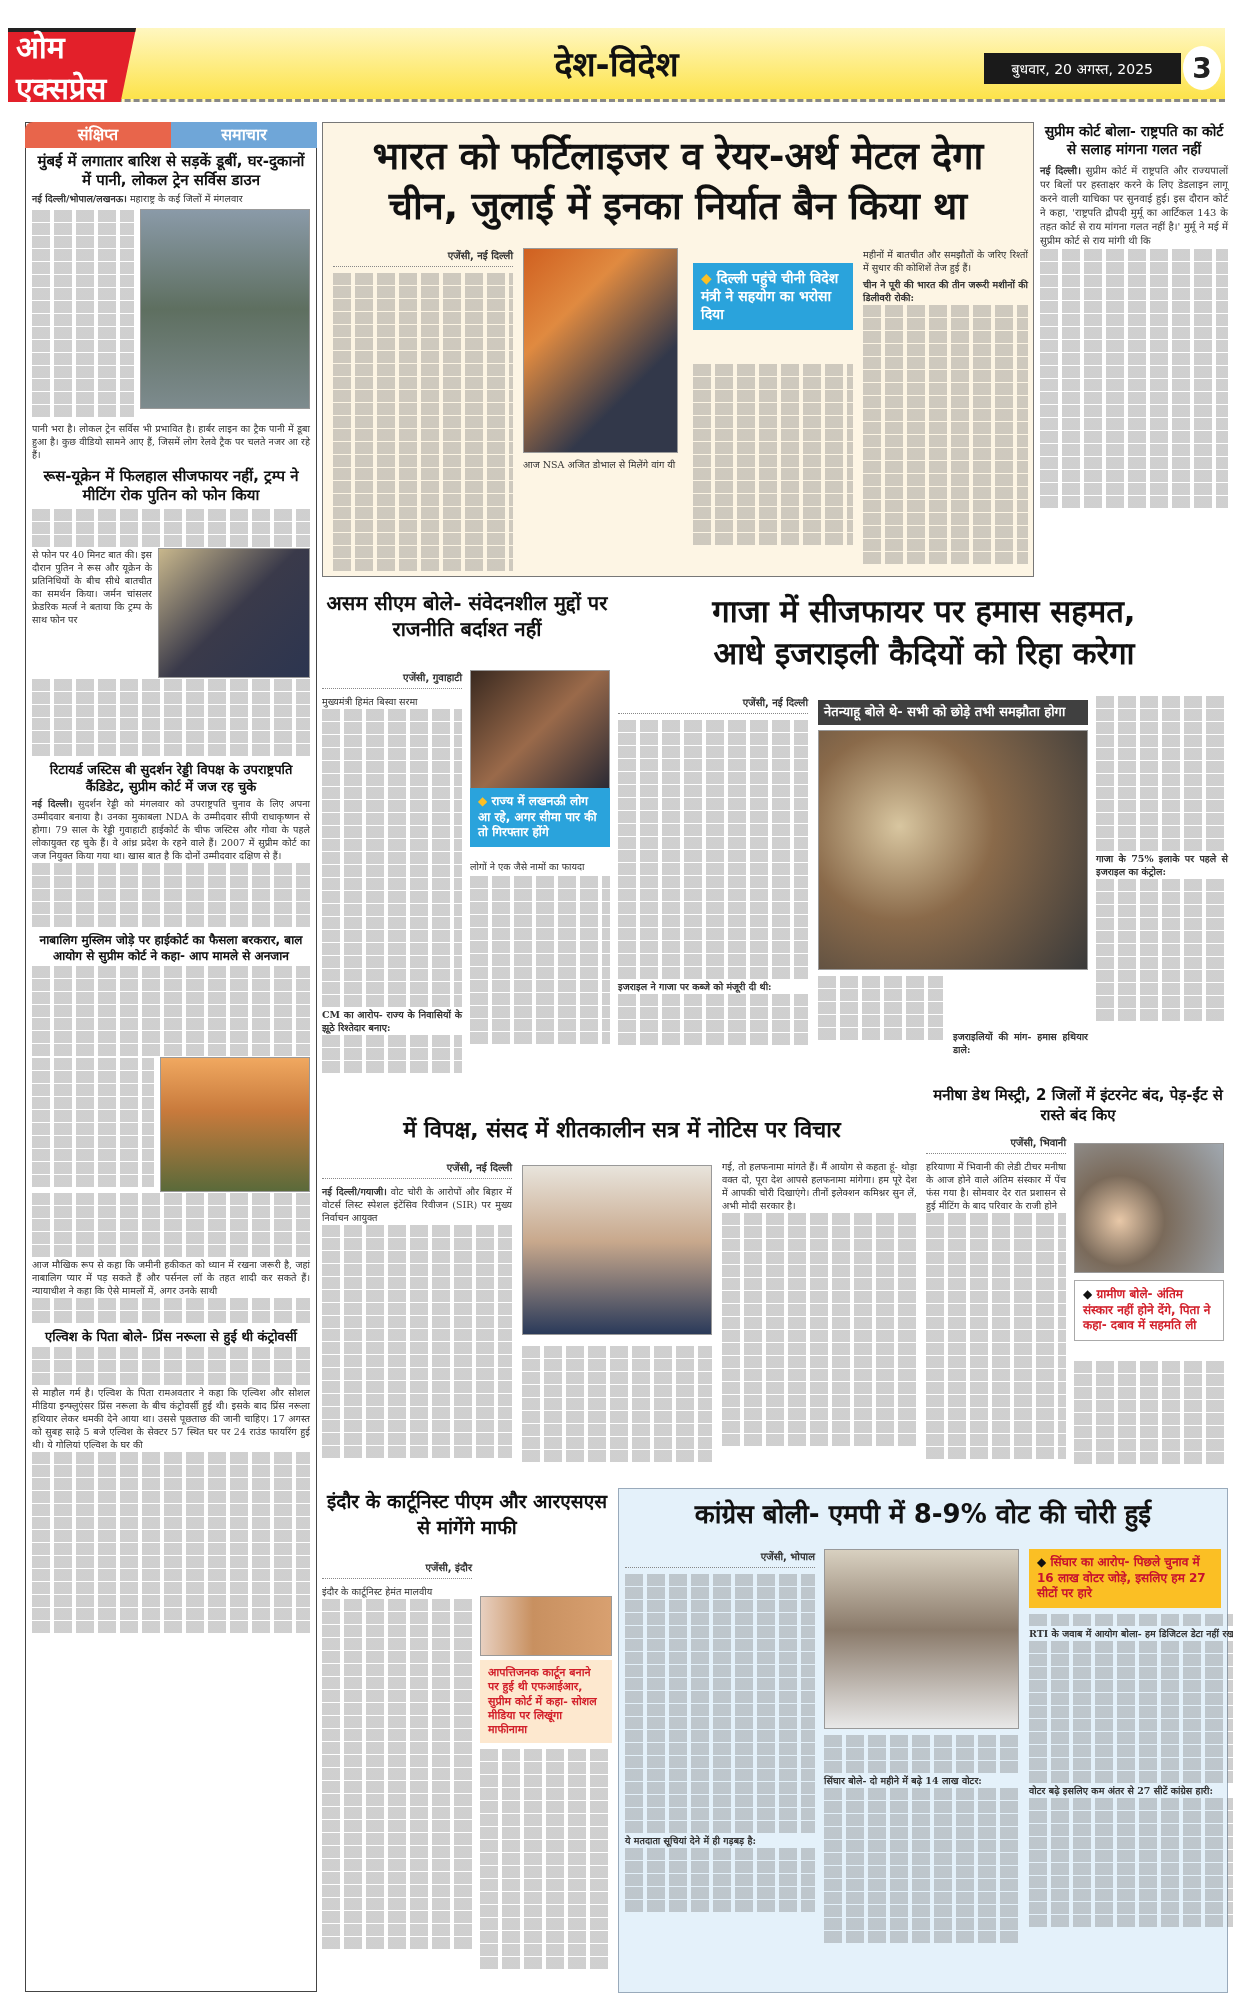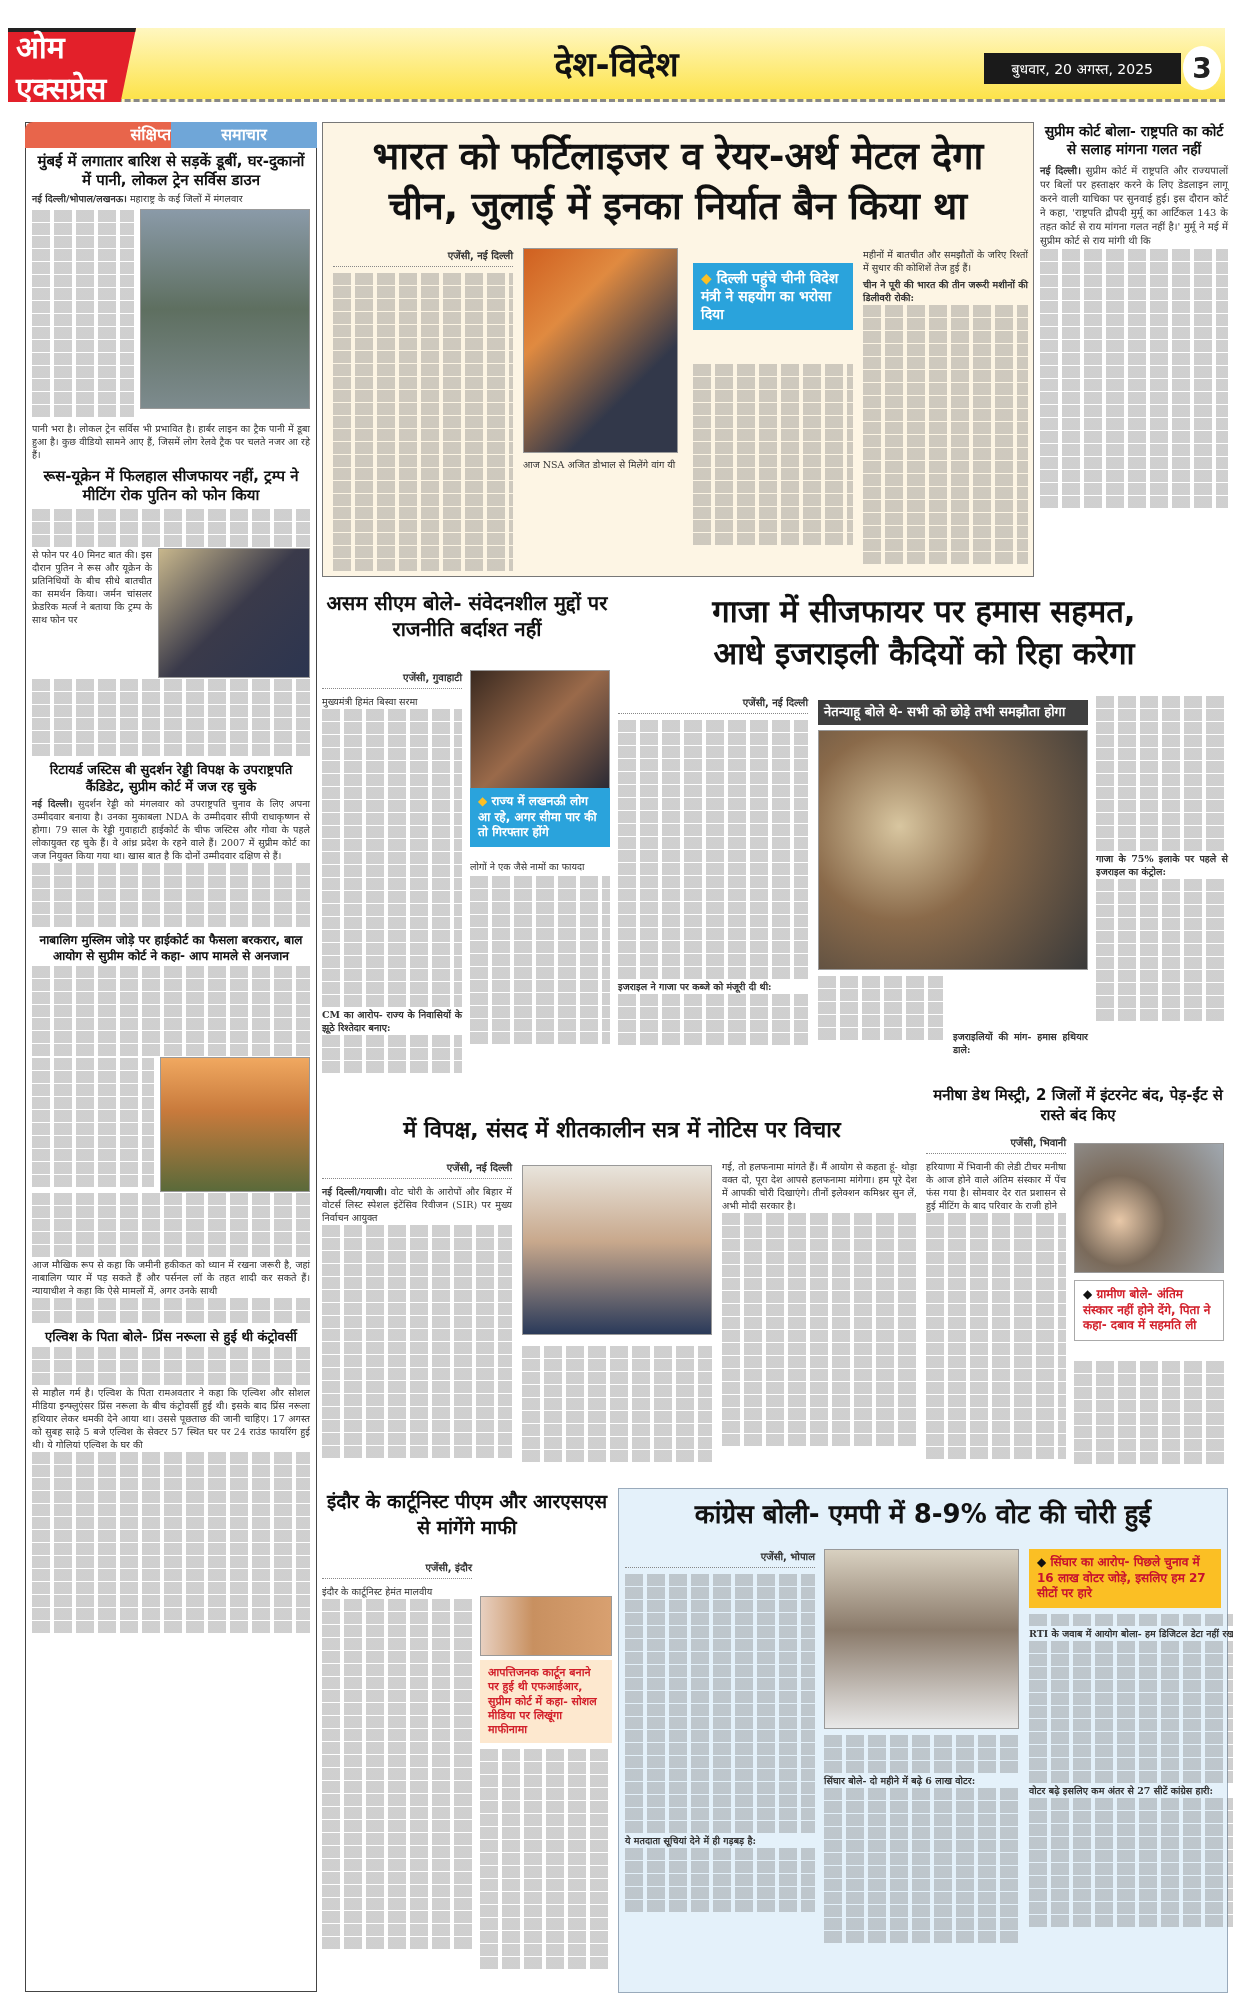--- a/index.html
+++ b/index.html
@@ -23,21 +23,21 @@
 
 <header class="masthead">
   <div class="mast-logo">ओम एक्सप्रेस</div>
   <div class="mast-title">देश-विदेश</div>
   <div class="mast-date">बुधवार, 20 अगस्त, 2025</div>
   <div class="mast-page">3</div>
 </header>
 
 <section style="position:absolute;left:25px;top:122px;width:292px;height:1870px;border:1px solid #444;background:#fff">
   <div style="display:flex;height:26px;margin:-1px -1px 4px -1px">
-    <div style="flex:1;background:#e8654b;color:#fff;font:bold 16px 'DejaVu Sans',sans-serif;text-align:right;line-height:26px;border-radius:8px 0 0 0">संक्षिप्त</div>
+    <div style="flex:1;background:#e8654b;color:#fff;font:bold 16px 'DejaVu Sans',sans-serif;text-align:center;line-height:26px;border-radius:8px 0 0 0">संक्षिप्त</div>
     <div style="flex:1;background:#6fa6d8;color:#fff;font:bold 16px 'DejaVu Sans',sans-serif;text-align:center;line-height:26px">समाचार</div>
   </div>
 
   <article style="padding:0 6px">
     <h3 class="h" style="font-size:15px;line-height:19px">मुंबई में लगातार बारिश से सड़कें डूबीं, घर-दुकानों में पानी, लोकल ट्रेन सर्विस डाउन</h3>
     <p class="col" style="position:static;margin-top:2px"><b>नई दिल्ली/भोपाल/लखनऊ।</b> <span>महाराष्ट्र के कई जिलों में मंगलवार</span></p>
     <div style="display:flex;gap:6px;margin-top:4px">
       <div class="filler" style="flex:1">
           <span></span>
           <span></span>
@@ -613,21 +613,21 @@
         <span></span>
       </div>
   </div>
   <div class="photo" style="left:205px;top:60px;width:195px;height:180px;background:linear-gradient(180deg,#d8d0c0,#8a7a6a 45%,#e8e8e8)"></div>
   <div style="position:absolute;left:205px;top:245px;width:195px">
     <div class="filler">
         <span></span>
         <span></span>
         <span></span>
       </div>
-    <p class="col" style="position:static;font-weight:bold">सिंघार बोले- दो महीने में बढ़े 6 लाख वोटर:</p>
+    <p class="col" style="position:static;font-weight:bold">सिंघार बोले- दो महीने में बढ़े 14 लाख वोटर:</p>
     <div class="filler">
         <span></span>
         <span></span>
         <span></span>
         <span></span>
         <span></span>
         <span></span>
         <span></span>
         <span></span>
         <span></span>

